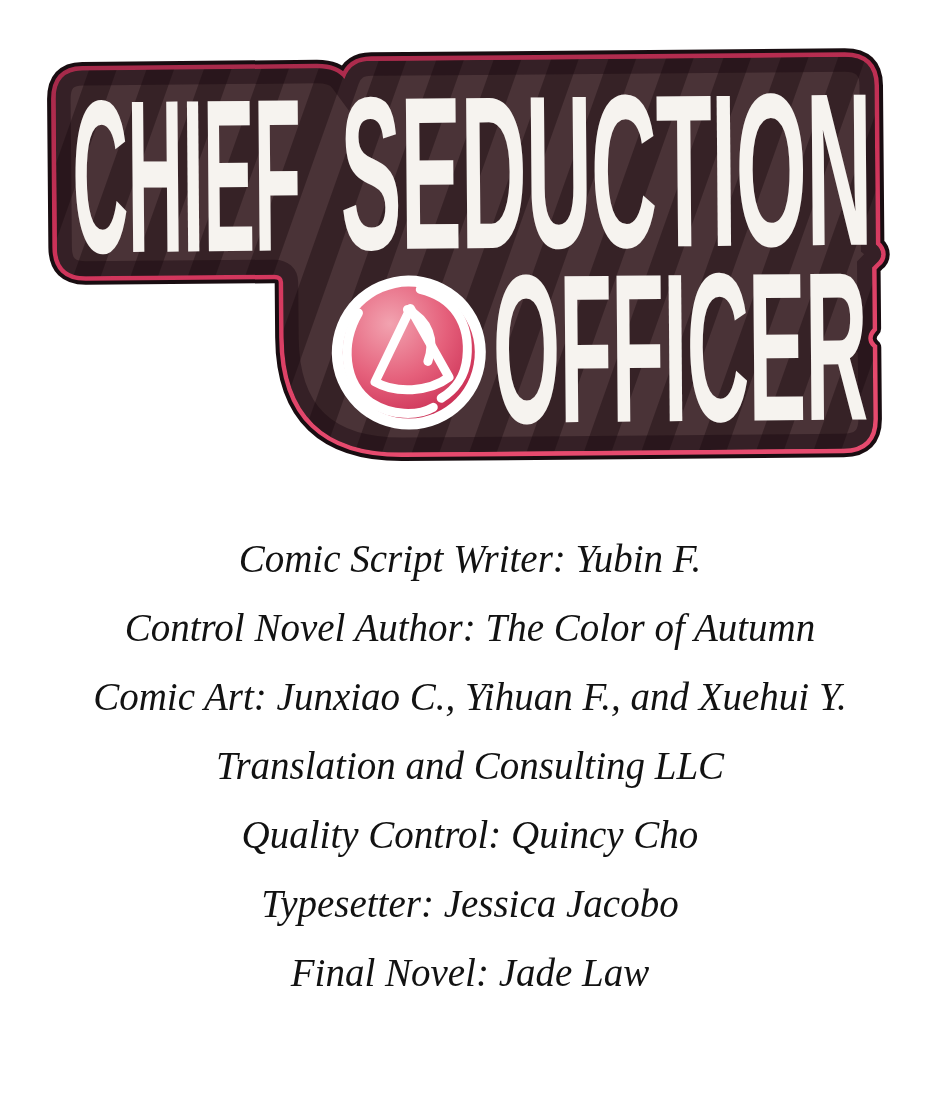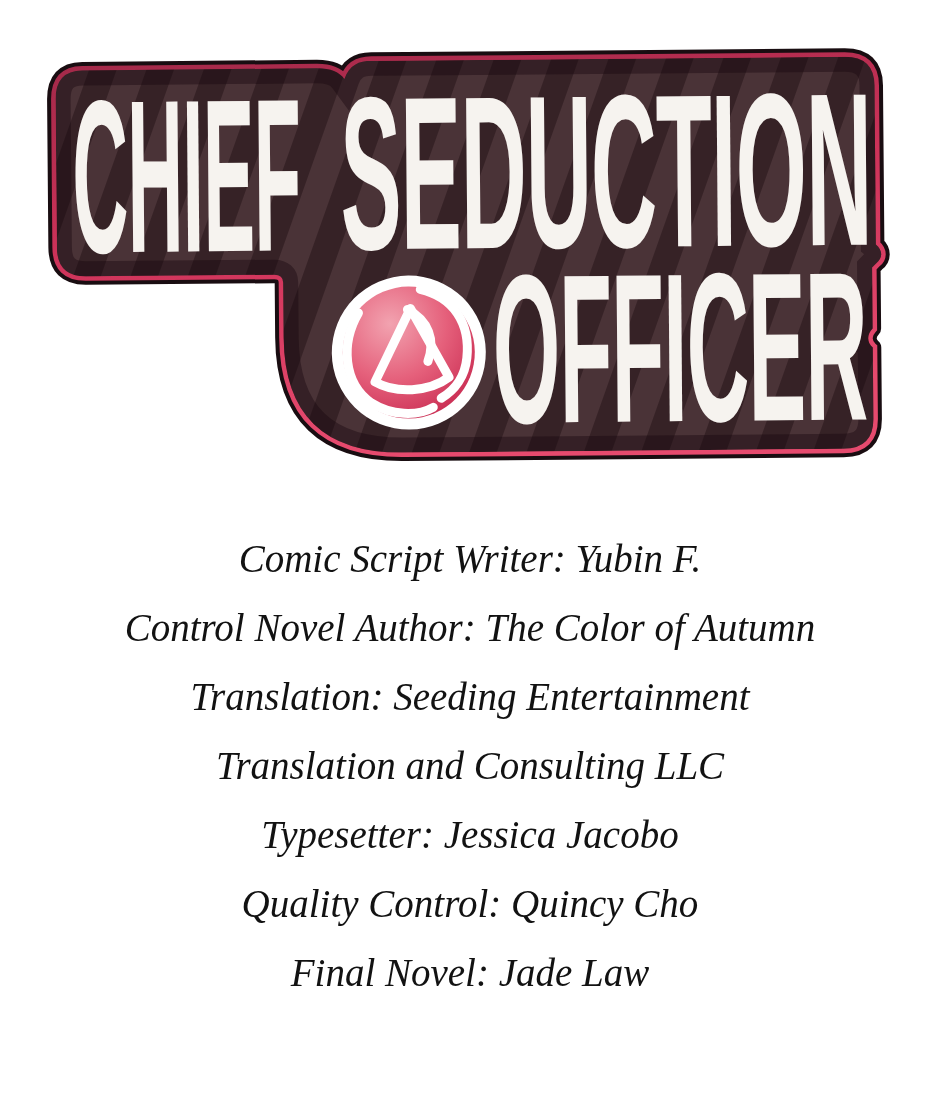--- a/index.html
+++ b/index.html
@@ -108,20 +108,20 @@
           <text x="341" y="113.8" font-size="100" textLength="531" lengthAdjust="spacingAndGlyphs" transform="scale(1,2.18)">SEDUCTION</text>
           <text x="492" y="199.5" font-size="100" textLength="374" lengthAdjust="spacingAndGlyphs" transform="scale(1,2.12)">OFFICER</text>
         </g>
       </g>
     </svg>
   </div>
 
   <div class="credits">
     <div class="credit-line">Comic Script Writer: Yubin F.</div>
     <div class="credit-line">Control Novel Author: The Color of Autumn</div>
-    <div class="credit-line">Translation: Seeding Entertainment</div>
+    <div class="credit-line">Comic Art: Junxiao C.,  Yihuan F., and Xuehui Y.</div>
     <div class="credit-line">Translation and Consulting LLC</div>
+    <div class="credit-line">Quality Control: Quincy Cho</div>
     <div class="credit-line">Typesetter: Jessica Jacobo</div>
-    <div class="credit-line">Quality Control: Quincy Cho</div>
     <div class="credit-line">Final Novel: Jade Law</div>
   </div>
 
 </div>
 
 </body></html>

